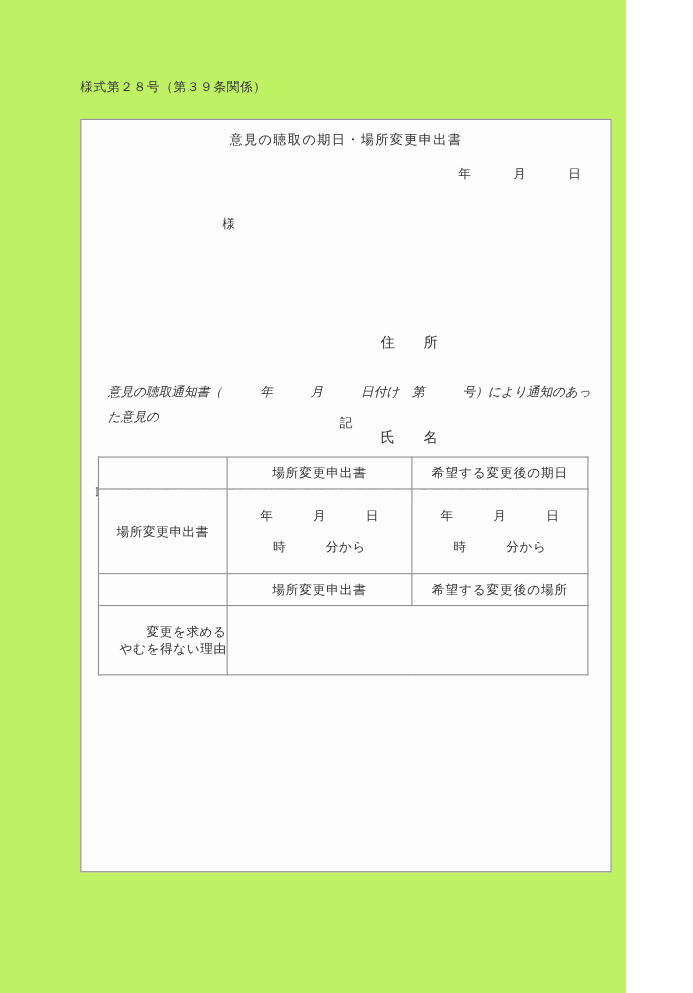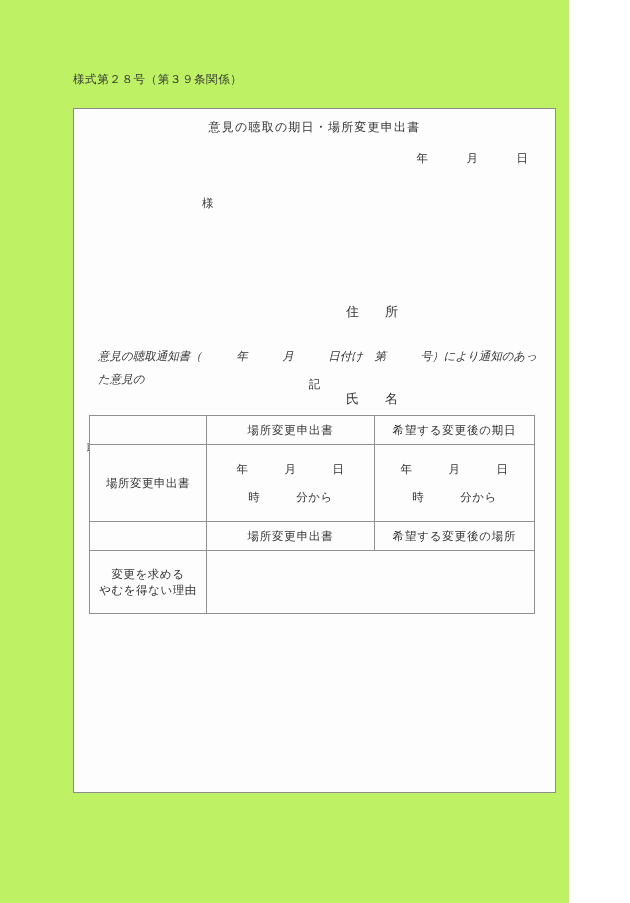--- a/index.html
+++ b/index.html
@@ -133,21 +133,21 @@
     text-align: center;
     background: #fdfdfd;
   }
   .col-label { width: 117px; }
   .col-a { width: 168px; }
   .col-b { width: 160px; }
 
   .row-head td { height: 28px; letter-spacing: 0.8px; }
   .row-date td { height: 76px; }
   .row-place-body td { height: 76px; }
-  .row-reason td { height: 62px; }
+  .row-reason td { height: 62px; text-align: right; }
   .row-note td { height: 66px; }
 
   .cell-label { letter-spacing: 0.5px; line-height: 16px; }
   .date-stack { line-height: 28px; white-space: pre; letter-spacing: 0.5px; }
 
   .blank-cell { }
 </style>
 </head>
 <body>
 

